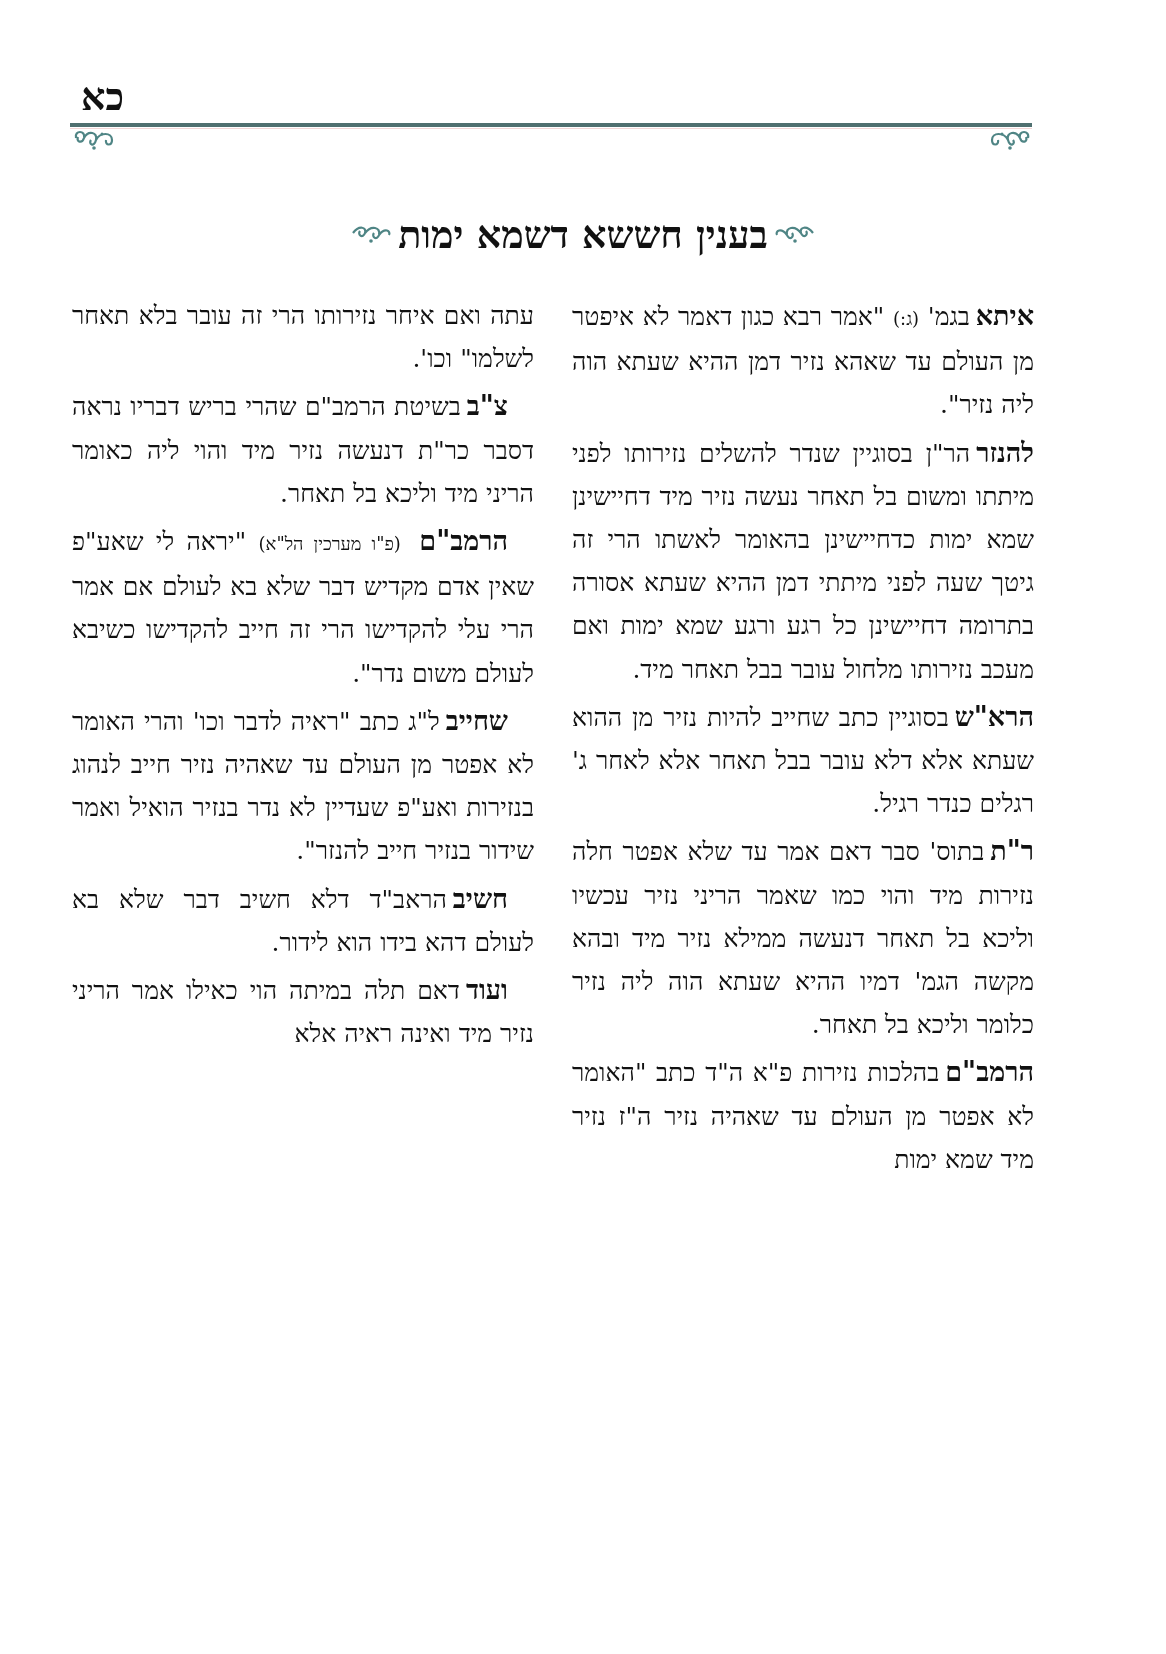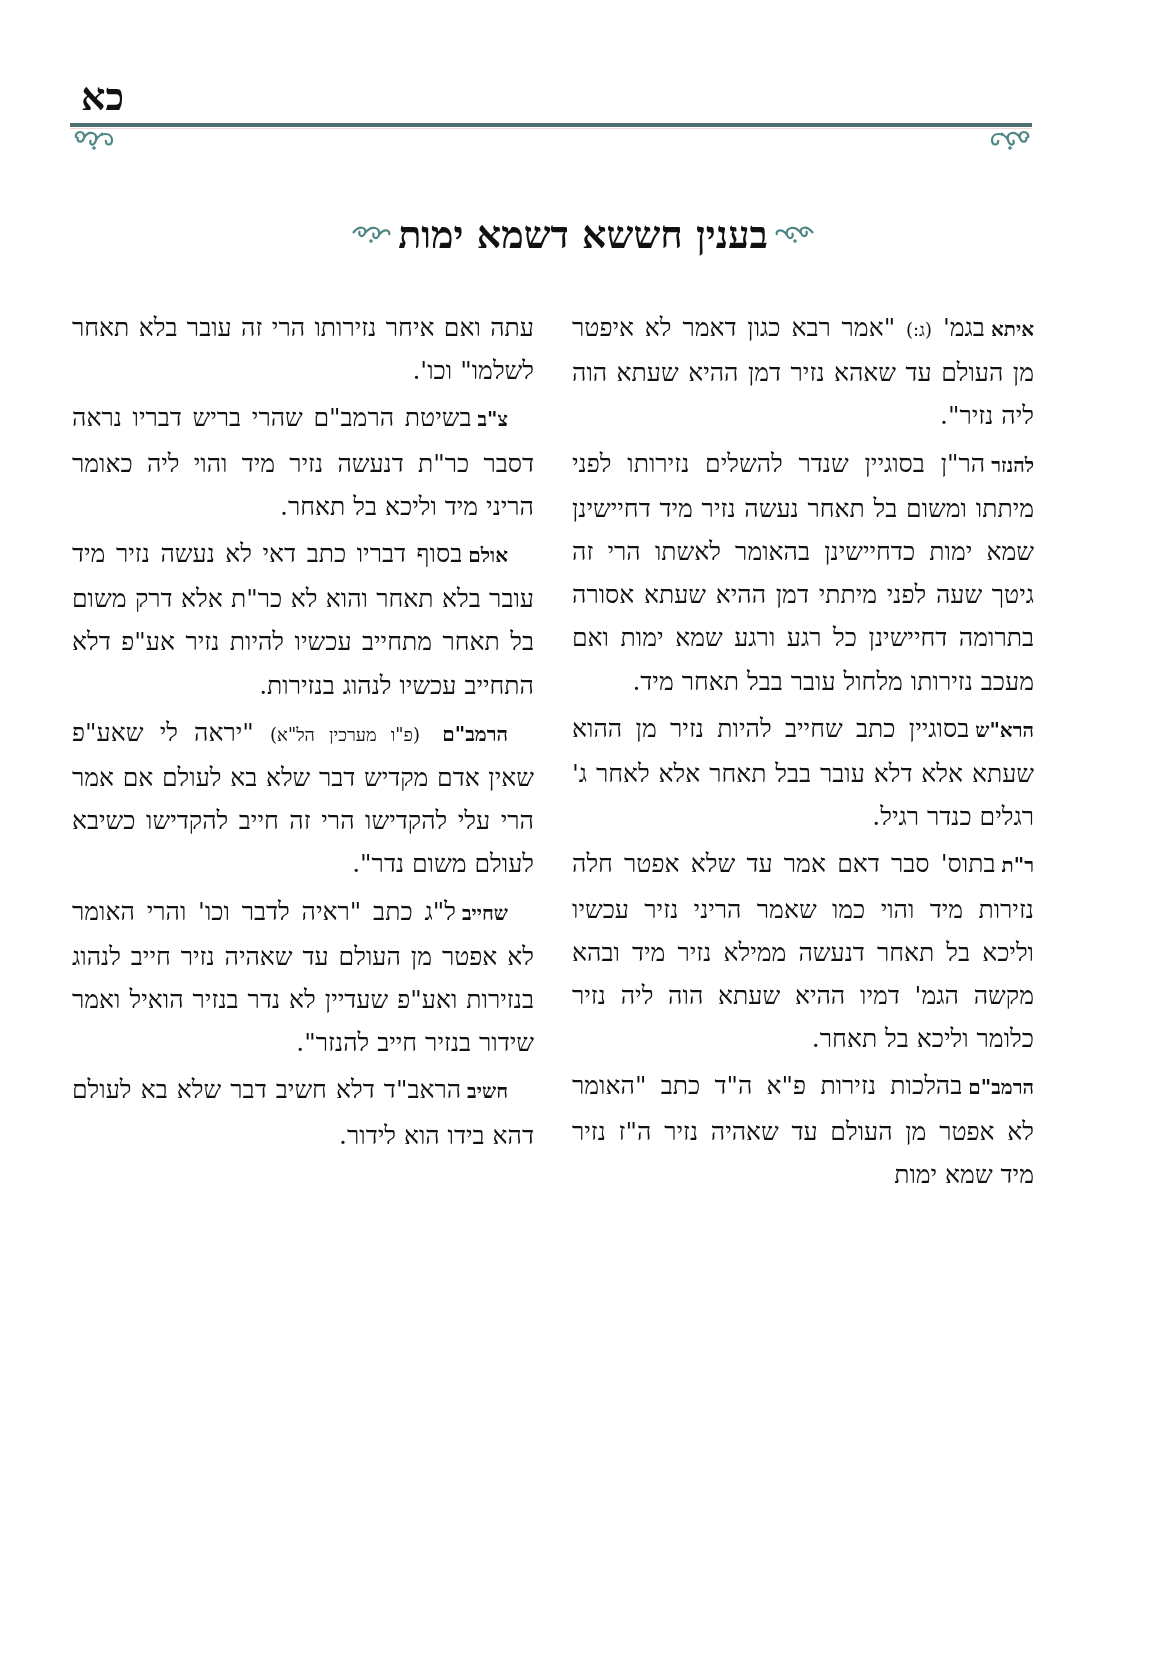--- a/index.html
+++ b/index.html
@@ -17,25 +17,25 @@
     .rule-thin { position: absolute; left: 70px; top: 128px; width: 962px; height: 1px; background: #f2d6d6; }
     .corner-orn { position: absolute; top: 128px; }
     .corner-left { left: 72px; }
     .corner-right { left: 982px; }
 
     .title { position: absolute; left: 0; width: 1166px; top: 212px; text-align: center; direction: rtl; }
     .title-text { font-size: 38px; font-weight: bold; font-family: "DejaVu Serif", serif; vertical-align: middle; }
     .title-orn { display: inline-block; vertical-align: middle; }
 
     .col { position: absolute; top: 294px; direction: rtl; text-align: justify; text-align-last: right;
-           font-family: "DejaVu Serif", serif; font-size: 25px; line-height: 43.2px; margin-top: 12px; }
+           font-family: "DejaVu Serif", serif; font-size: 25px; line-height: 43.2px; }
     .col-right { left: 572px; width: 462px; }
     .col-left { left: 72px; width: 462px; }
     .para { margin: 0 0 4px 0; }
-    .para .lead { font-weight: bold; font-size: 20px; margin-left: 6px; }
+    .para .lead { font-weight: bold; font-size: 27px; margin-left: 6px; }
     .para .indent { display: inline-block; width: 26px; }
     .para .ref { font-size: 18px; }
   </style>
 </head>
 <body>
 
 <div class="header">
   <div class="page-num">כא</div>
 </div>
 <div class="rule"></div>
@@ -94,26 +94,26 @@
 </div>
 
 <div class="col col-left">
   <p class="para">
     <span>עתה ואם איחר נזירותו הרי זה עובר בלא תאחר לשלמו" וכו'.</span>
   </p>
   <p class="para">
     <span class="indent"></span><span class="lead">צ"ב</span><span>בשיטת הרמב"ם שהרי בריש דבריו נראה דסבר כר"ת דנעשה נזיר מיד והוי ליה כאומר הריני מיד וליכא בל תאחר.</span>
   </p>
   <p class="para">
-    <span class="indent"></span><span class="lead">אולם</span><span>בסוף דבריו כתב דאי לא נעשה נזיר מיד עובר בלא תאחר והוא לא כר"ת אלא דרק משום בל תאחר מתחייב עכשיו להיות נזיר אע"פ דלא התחייב עכשיו לנהוג בנזירות.</span>
-  </p>
-  <p class="para">
     <span class="indent"></span><span class="lead">הרמב"ם</span>
     <span class="ref">(פ"ו מערכין הל"א)</span>
     <span>"יראה לי שאע"פ שאין אדם מקדיש דבר שלא בא לעולם אם אמר הרי עלי להקדישו הרי זה חייב להקדישו כשיבא לעולם משום נדר".</span>
   </p>
   <p class="para">
     <span class="indent"></span><span class="lead">שחייב</span><span>ל"ג כתב "ראיה לדבר וכו' והרי האומר לא אפטר מן העולם עד שאהיה נזיר חייב לנהוג בנזירות ואע"פ שעדיין לא נדר בנזיר הואיל ואמר שידור בנזיר חייב להנזר".</span>
   </p>
   <p class="para">
     <span class="indent"></span><span class="lead">חשיב</span><span>הראב"ד דלא חשיב דבר שלא בא לעולם דהא בידו הוא לידור.</span>
   </p>
+  <p class="para">
+    <span class="indent"></span><span class="lead">ועוד</span><span>דאם תלה במיתה הוי כאילו אמר הריני נזיר מיד ואינה ראיה אלא</span>
+  </p>
 </div>
 
 </body></html>

